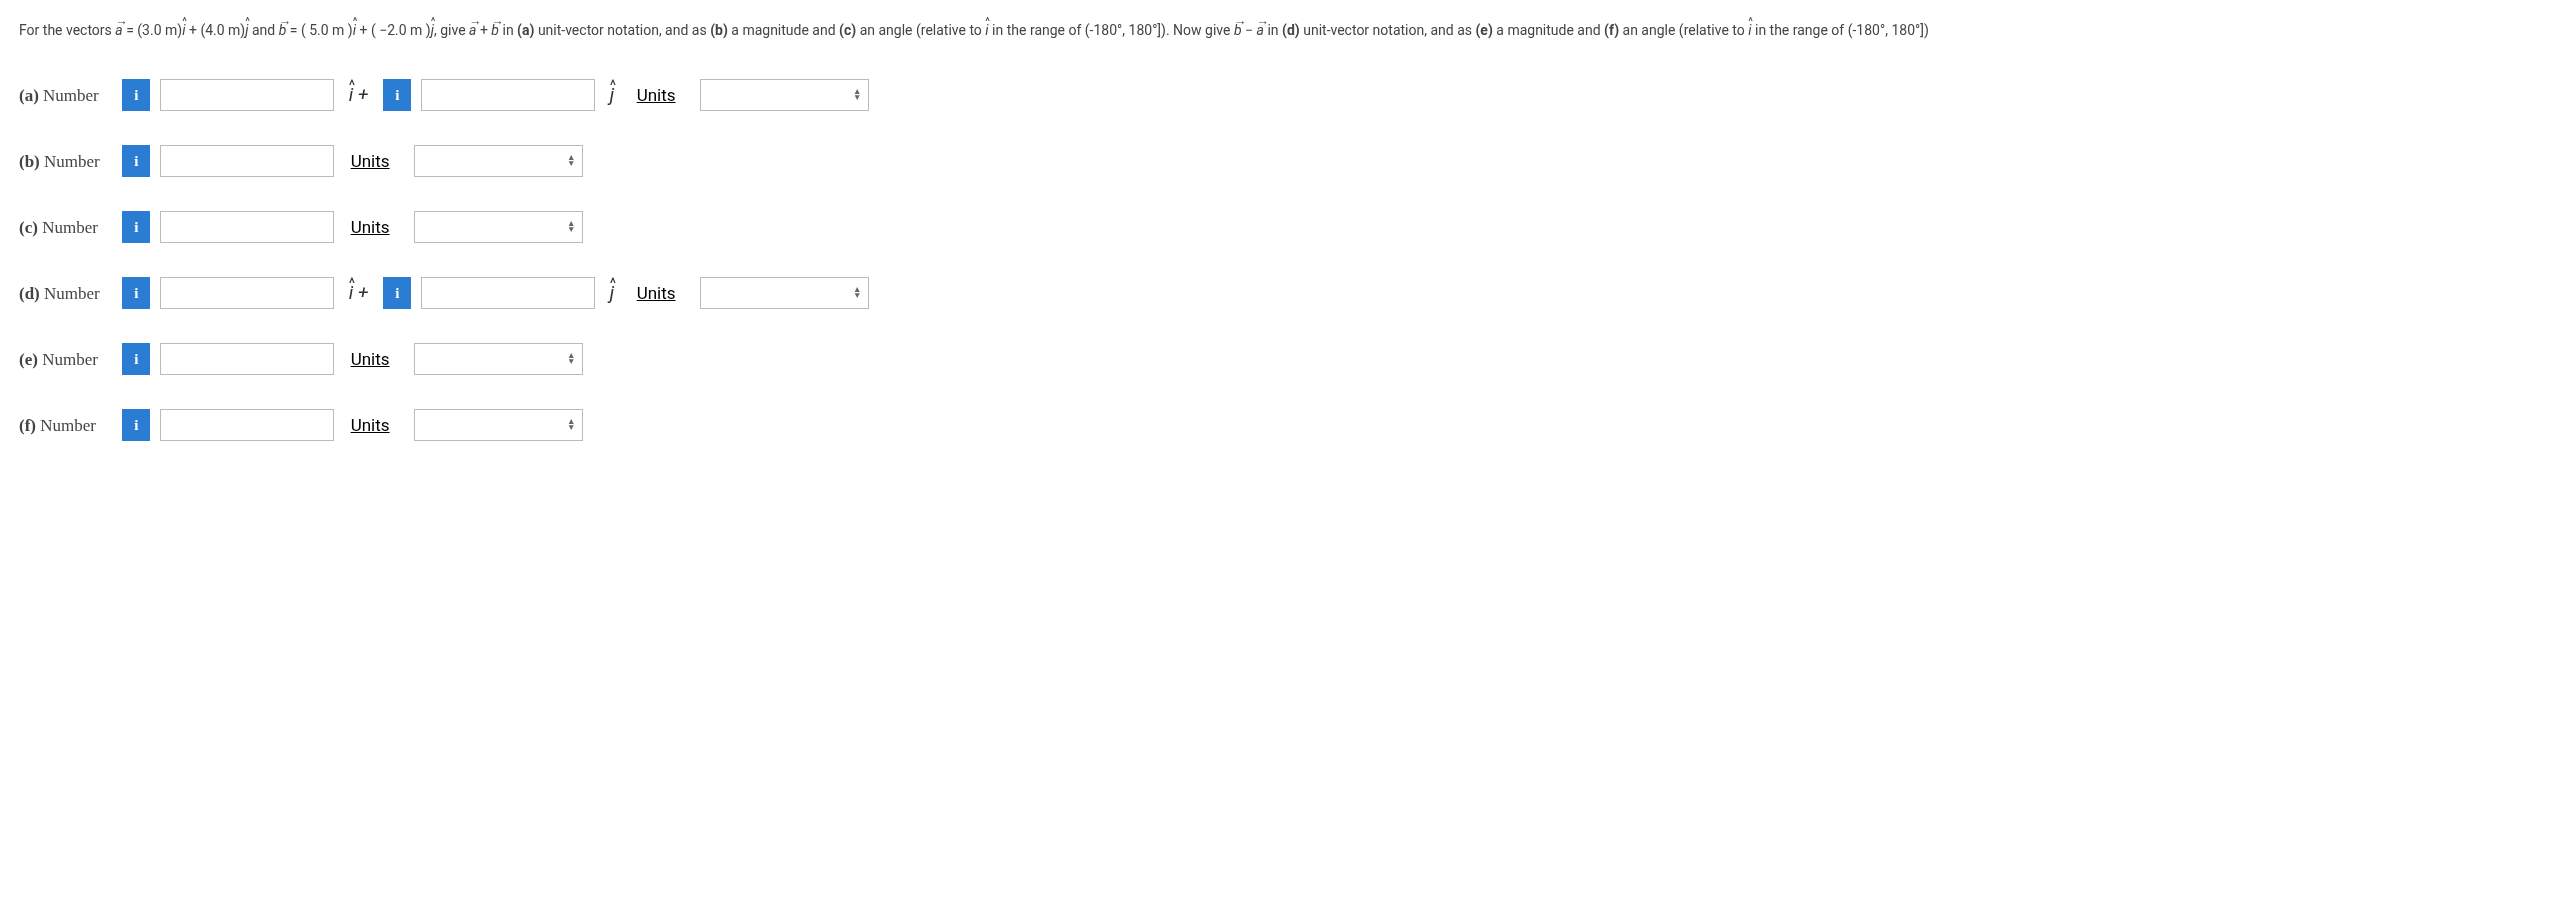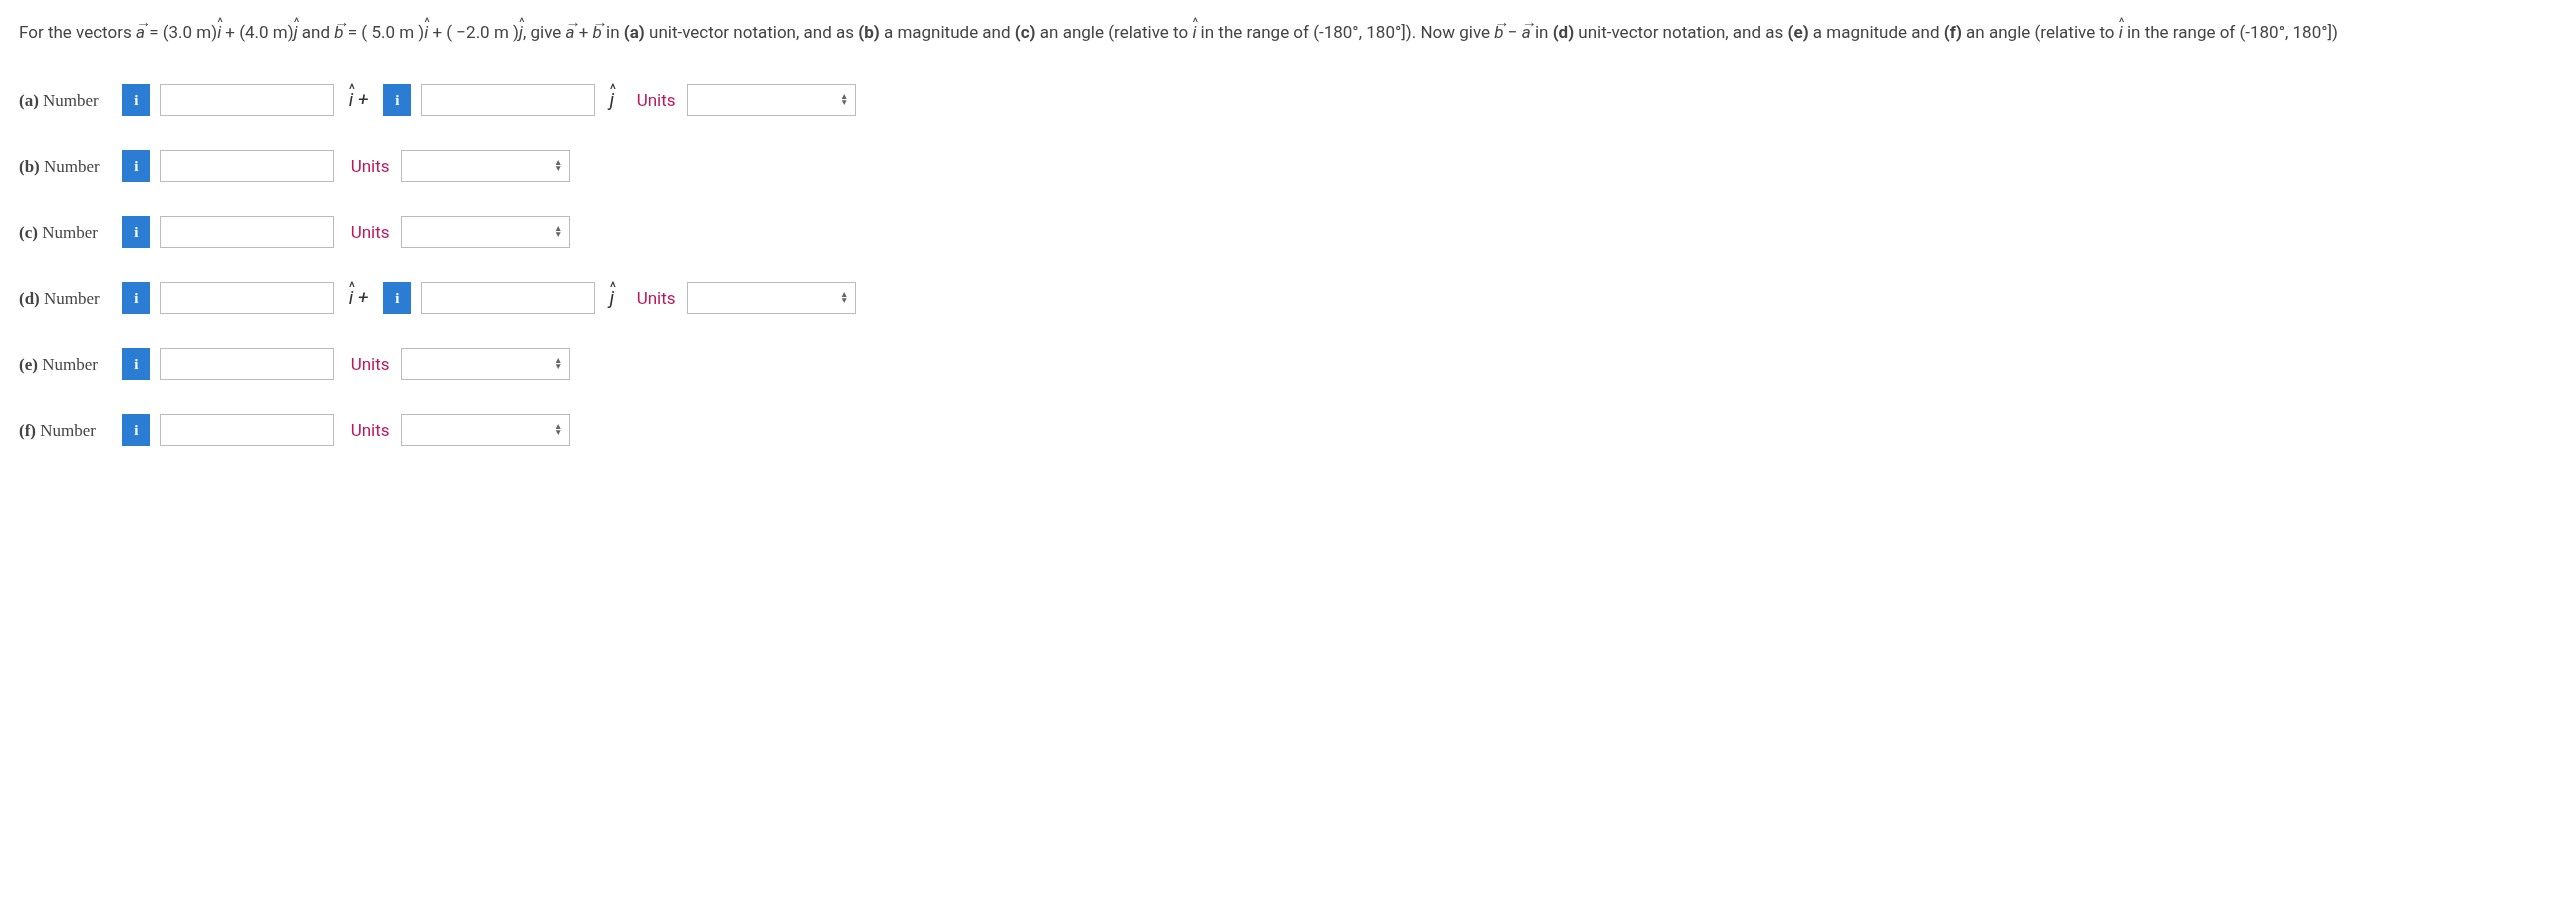--- a/index.html
+++ b/index.html
@@ -9,21 +9,21 @@
     }
     body {
       font-family: -apple-system, BlinkMacSystemFont, "Segoe UI", Roboto, "Helvetica Neue", Arial, sans-serif;
       font-size: 17px;
       color: #333;
       padding: 19px;
       line-height: 1.6;
     }
     .question-text {
       margin-bottom: 38px;
-      font-size: 17px;
+      font-size: 14px;
       color: #444;
     }
     .vec {
       position: relative;
       display: inline-block;
       font-style: italic;
     }
     .vec::after {
       content: '→';
       position: absolute;
@@ -92,22 +92,23 @@
       width: 174px;
     }
     .ihat-plus {
       font-style: italic;
       margin: 0 5.6px;
       font-size: 19px;
       color: #333;
     }
     .units-label {
       margin-left: 7.5px;
-      margin-right: 2px;
-      color: #be185d;
+      margin-right: 15px;
+      color: #000000;
+      text-decoration: underline;
     }
     .select-units {
       height: 32px;
       width: 169px;
       border: 0.9px solid #bbb;
       background: #fff;
       font-size: 15px;
       padding: 0 5.6px;
       appearance: none;
       -webkit-appearance: none;

